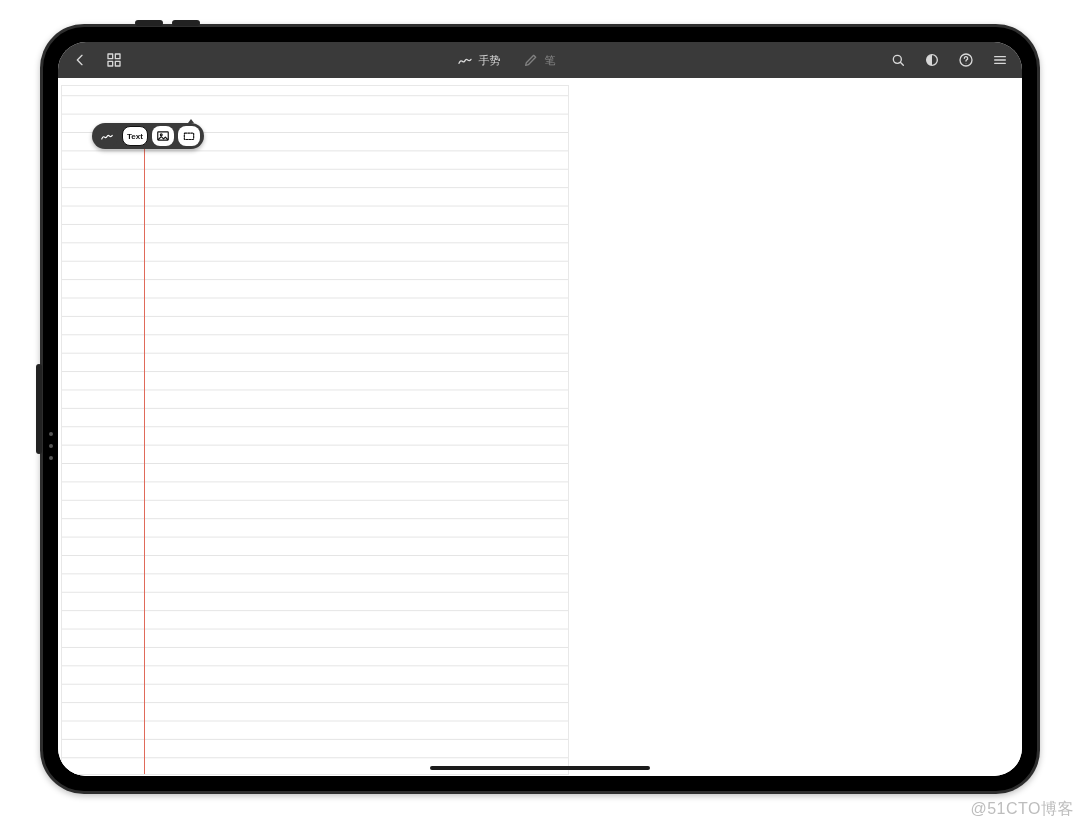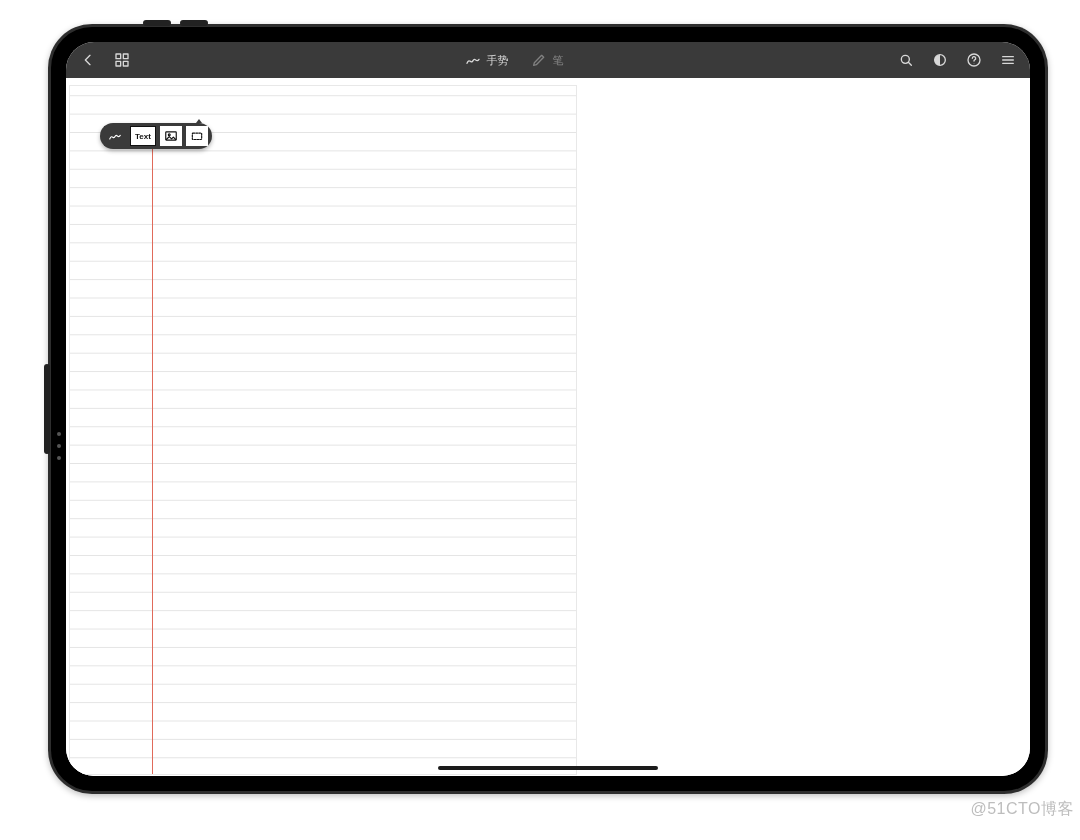--- a/index.html
+++ b/index.html
@@ -1,21 +1,21 @@
 <!DOCTYPE html>
 <html><head>
   <meta charset="utf-8">
   <style>
     * { box-sizing: border-box; margin: 0; padding: 0; }
     html, body { width: 1080px; height: 840px; background: #fff; font-family: -apple-system, "Helvetica Neue", Arial, sans-serif; }
 
     
     .device {
       position: absolute;
-      left: 48px; top: 24px;
+      left: 40px; top: 24px;
       width: 1000px; height: 770px;
       background: #2e2e2e;
       border-radius: 44px;
       box-shadow: 0 2px 6px rgba(0,0,0,.25);
     }
     .device::before { 
       content:"";
       position:absolute; inset:3px;
       border-radius:41px;
       background:#000;
@@ -60,21 +60,21 @@
       height:26px;
       background:#3a3a3a;
       border-radius:14px;
       display:flex; align-items:center;
       padding:2px 4px;
       gap:4px;
       box-shadow:0 2px 4px rgba(0,0,0,.3);
     }
     .toolbtn {
       height:20px; min-width:22px;
-      border-radius:0;
+      border-radius:8px;
       display:flex; align-items:center; justify-content:center;
       padding:0 3px;
       background:#fff;
     }
     .toolbtn.active{ background:#3a3a3a; }
     .toolbtn.active svg{ stroke:#fff; }
     .toolbtn svg{ width:14px; height:14px; stroke:#111; fill:none; stroke-width:2; stroke-linecap:round; stroke-linejoin:round;}
     .toolbtn.textbtn{ font-size:8px; font-weight:600; color:#111; border:1px solid #111; }
     .toolbtn.textbtn span{padding:0 1px;}
     .lasso-caret{position:absolute; top:-4px; right:10px; width:0;height:0;border-left:3px solid transparent;border-right:3px solid transparent;border-bottom:4px solid #3a3a3a;}

